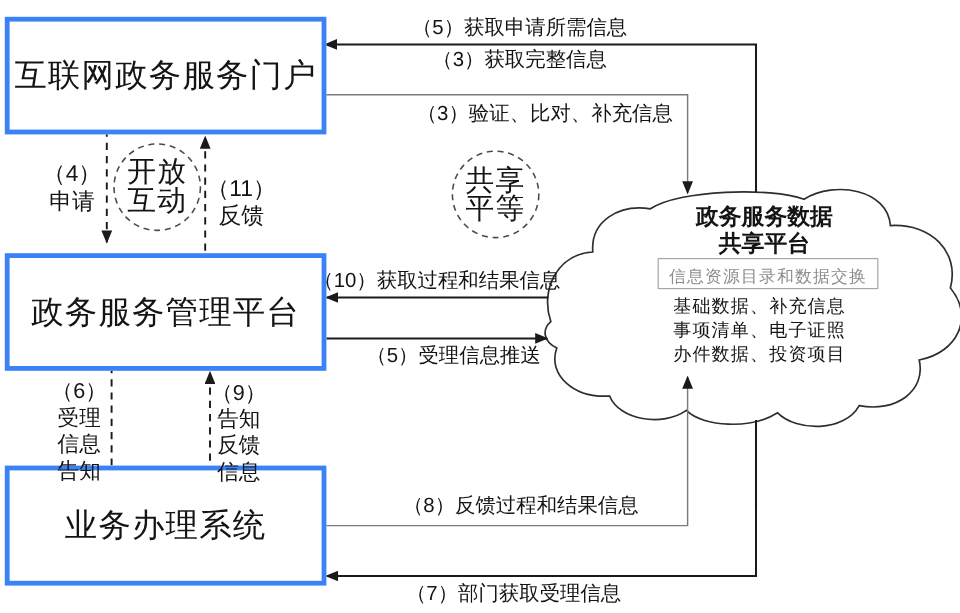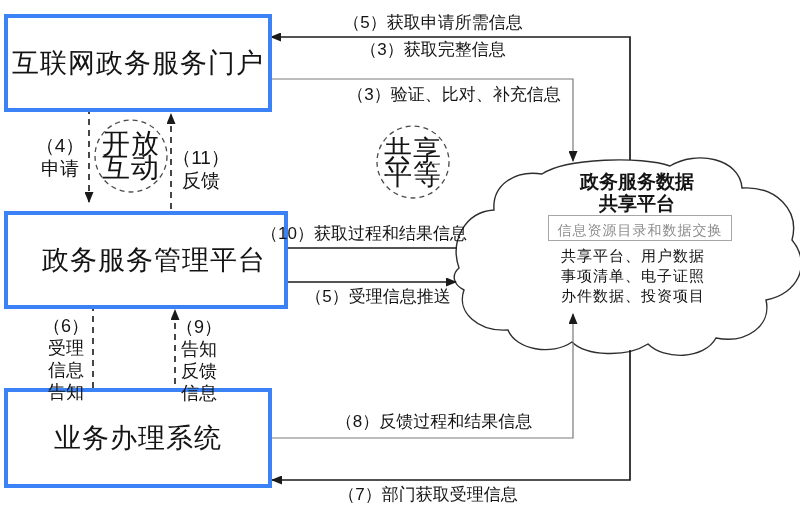--- a/index.html
+++ b/index.html
@@ -7,32 +7,32 @@
     position:relative;width:800px;height:511px;background:#fff;overflow:hidden;
     font-family:"Liberation Sans","DejaVu Sans",sans-serif;color:#141414;
   }
   .layer{position:absolute;left:0;top:0;}
   .box{
     position:absolute;border:4px solid #3b82f6;background:#fff;
     display:flex;align-items:center;justify-content:center;
     font-size:27px;letter-spacing:1px;white-space:nowrap;
   }
   .box-portal{left:4px;top:14px;width:260px;height:90px;}
-  .box-mgmt{left:4px;top:211px;width:260px;height:90px;padding-left:16px;}
+  .box-mgmt{left:4px;top:211px;width:260px;height:90px;}
   .box-biz{left:4px;top:388px;width:260px;height:92px;}
   .hlabel{
     position:absolute;font-size:17px;white-space:nowrap;
     transform:translateX(-50%);line-height:20px;
   }
   .vlabel{
     position:absolute;font-size:18px;line-height:22px;text-align:center;
     transform:translateX(-50%);white-space:nowrap;
   }
   .circle-label{
-    position:absolute;font-size:28px;line-height:24px;letter-spacing:1px;
+    position:absolute;font-size:24px;line-height:24px;letter-spacing:1px;
     transform:translateX(-50%);white-space:nowrap;
   }
   .cloud-title{
     position:absolute;left:637px;top:171px;transform:translateX(-50%);
     font-size:19px;font-weight:bold;line-height:22px;text-align:center;white-space:nowrap;
   }
   .exchange-box{
     position:absolute;left:548px;top:215px;width:182px;height:24px;
     border:1px solid #a6a6a6;background:#fff;color:#8c8c8c;
     font-size:14px;letter-spacing:1px;white-space:nowrap;
@@ -127,18 +127,18 @@
   </div>
 
   <div class="cloud-title">
     <div>政务服务数据</div>
     <div>共享平台</div>
   </div>
   <div class="exchange-box">
     <span>信息资源目录和数据交换</span>
   </div>
   <div class="cloud-items">
-    <div>共享平台、用户数据</div>
+    <div>基础数据、补充信息</div>
     <div>事项清单、电子证照</div>
     <div>办件数据、投资项目</div>
   </div>
 
 </div>
 
 </body></html>

